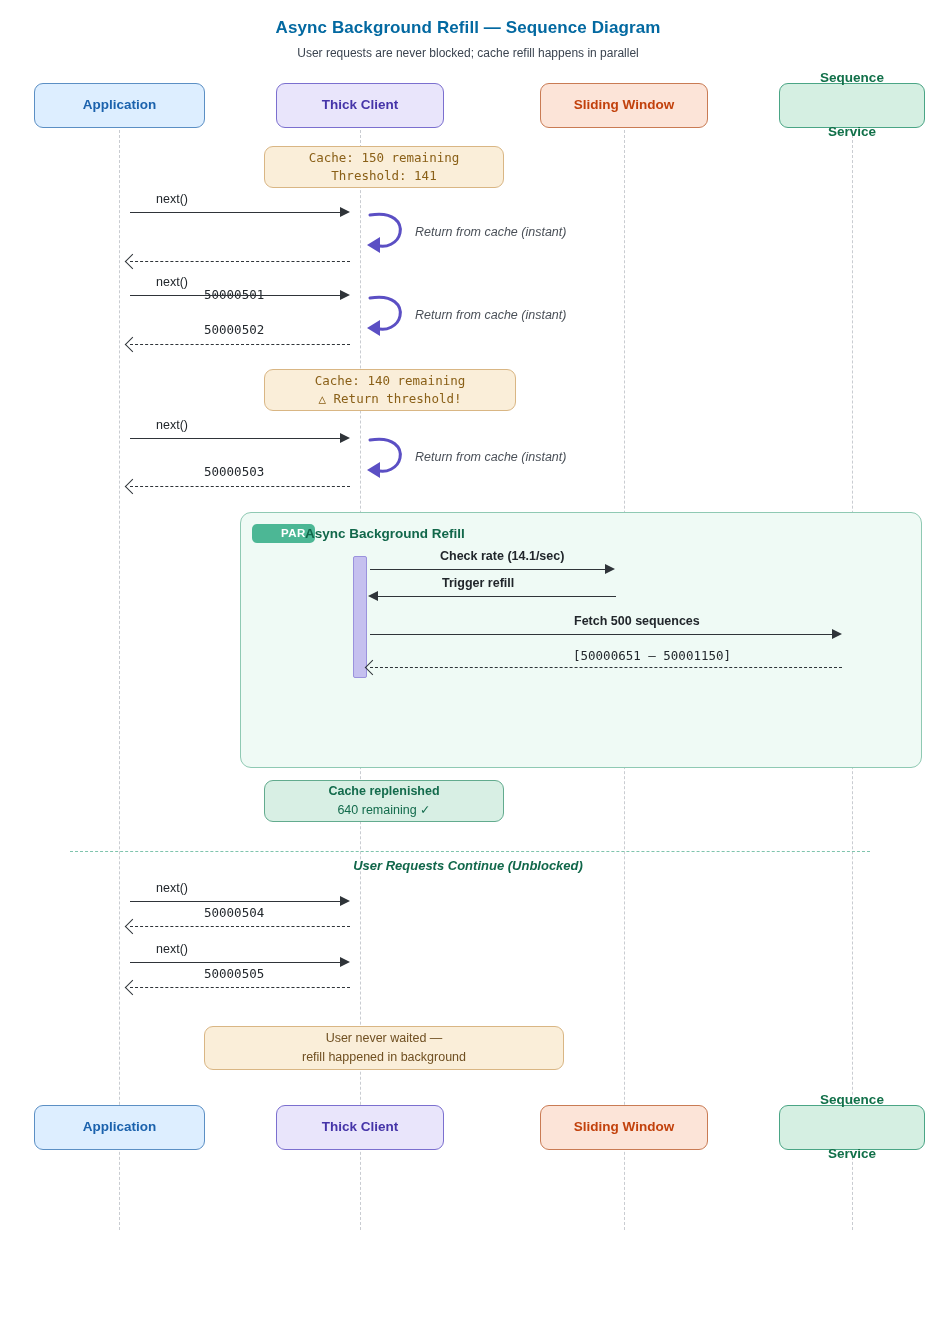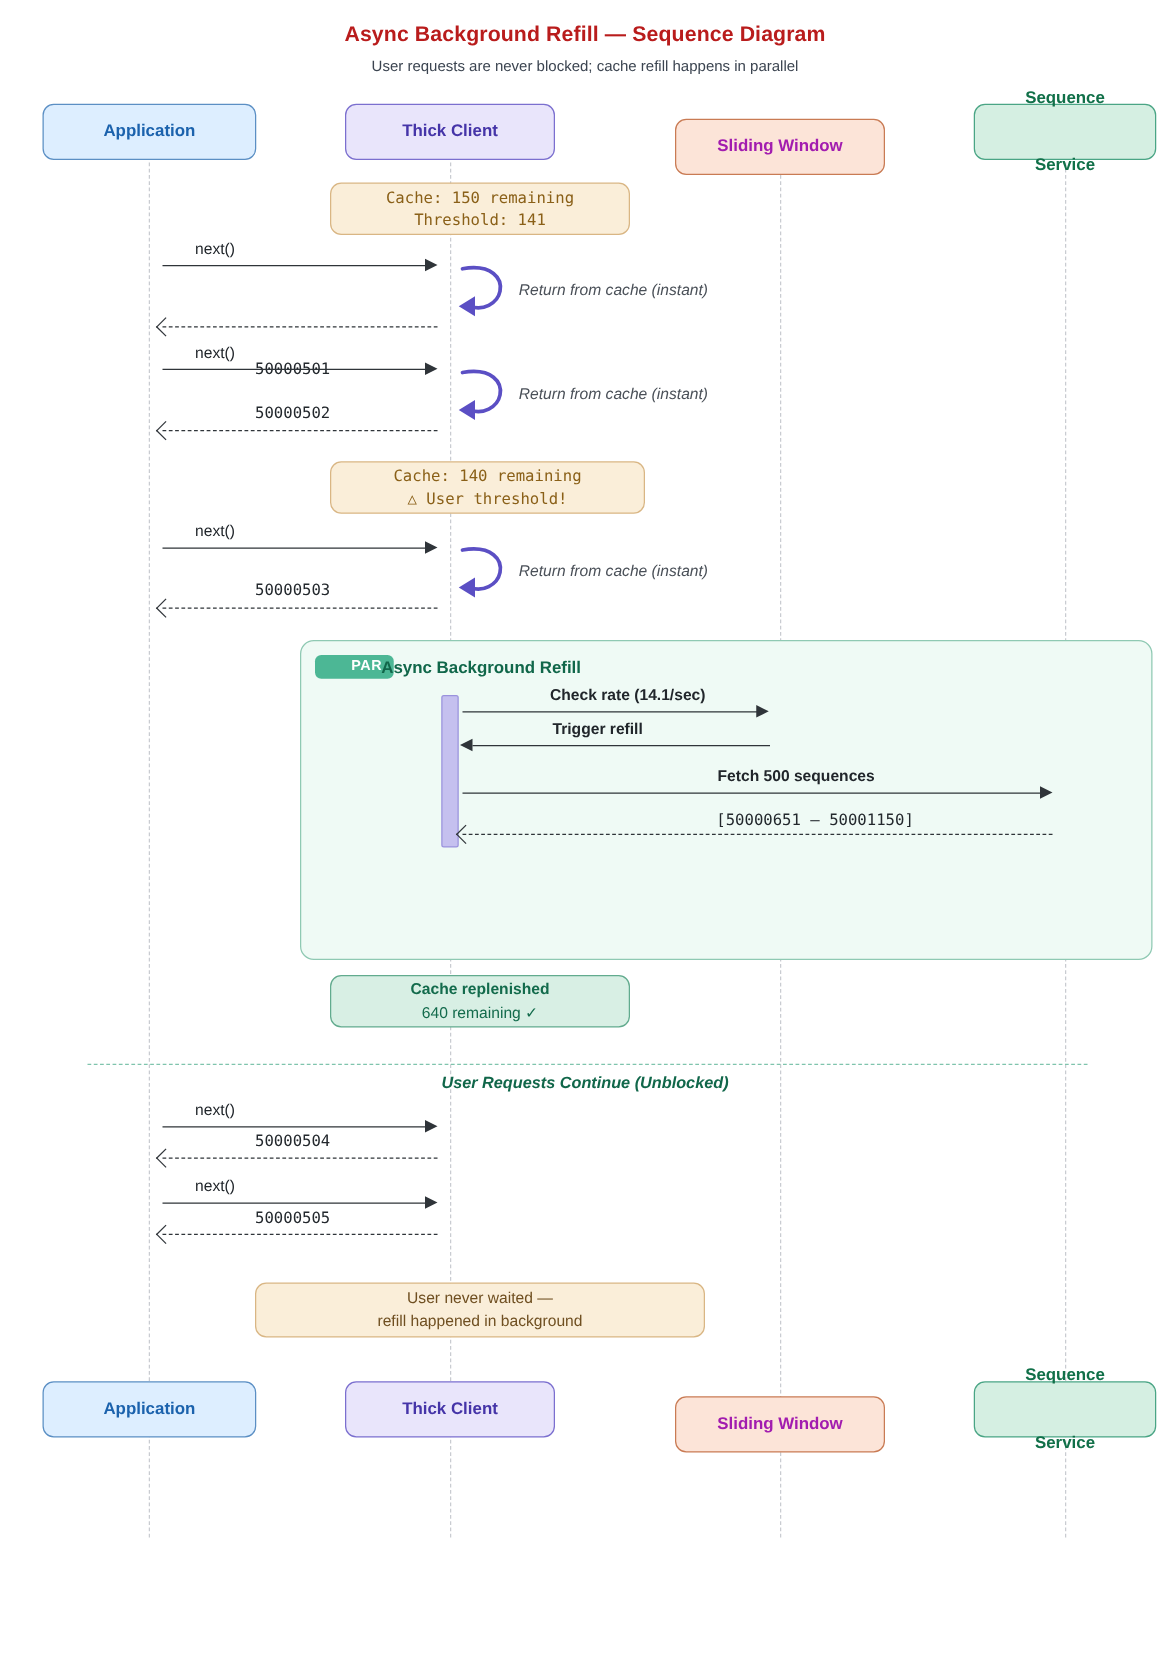--- a/index.html
+++ b/index.html
@@ -8,21 +8,21 @@
     background: #ffffff;
     font-family: "Liberation Sans", sans-serif;
     overflow: hidden;
   }
   #stage { position: relative; width: 936px; height: 1344px; }
 
   
   .title {
     position: absolute; left: 0; top: 18px; width: 936px;
     text-align: center;
-    font-size: 17px; font-weight: bold; color: #b91c1c;
+    font-size: 17px; font-weight: bold; color: #0369a1;
     letter-spacing: .1px;
   }
   .subtitle {
     position: absolute; left: 0; top: 46px; width: 936px;
     text-align: center;
     font-size: 12px; color: #3b4450;
   }
 
   
   .lifeline {
@@ -35,21 +35,21 @@
     position: absolute;
     display: flex; align-items: center; justify-content: center;
     text-align: center;
     border-radius: 9px;
     font-size: 13.5px; font-weight: bold;
     line-height: 1.25;
     padding: 4px 6px;
   }
   .actor.app   { background:#ddeeff; border:1.6px solid #5b8fc4; color:#1b62ad; }
   .actor.thick { background:#e9e5fb; border:1.6px solid #7b6fcf; color:#4534a8; }
-  .actor.slide { background:#fce4d8; border:1.6px solid #c97b54; color:#a21caf;margin-top:12px; }
+  .actor.slide { background:#fce4d8; border:1.6px solid #c97b54; color:#c2410c; }
   .actor.seq   { background:#d5efe2; border:1.6px solid #4aa585; color:#117049;gap:37px; }
 
   
   .note {
     position: absolute;
     display: flex; flex-direction: column;
     align-items: center; justify-content: center;
     border-radius: 9px;
     text-align: left;
   }
@@ -214,21 +214,21 @@
     </svg>
   </div>
   <div class="selfnote" style="left:415px; top:308px;">Return from cache (instant)</div>
 
   <div class="msglabel mono" style="left:204px; top:322px;">50000502</div>
   <div class="msgline dashed" style="left:130px; top:344px; width:220px;"></div>
   <div class="openhead" style="left:127px; top:339px;"></div>
 
   <div class="note mono" style="left:264px; top:369px; width:252px; height:42px;">
     <span>Cache: 140 remaining</span>
-    <span>△ User threshold!</span>
+    <span>△ Return threshold!</span>
   </div>
 
   <div class="msglabel" style="left:156px; top:418px;">next()</div>
   <div class="msgline" style="left:130px; top:438px; width:212px;"></div>
   <div class="arrowhead right" style="left:340px; top:433px;"></div>
 
   <div class="selfloop" style="left:364px; top:434px;">
     <svg width="40" height="46" viewBox="0 0 40 46">
       <path d="M6,6 C30,2 38,14 36,24 C34,34 22,40 12,36" fill="none" stroke="#5b4fc4" stroke-width="3" stroke-linecap="round"></path>
       <polygon points="16,28 16,44 3,36" fill="#5b4fc4"></polygon>

